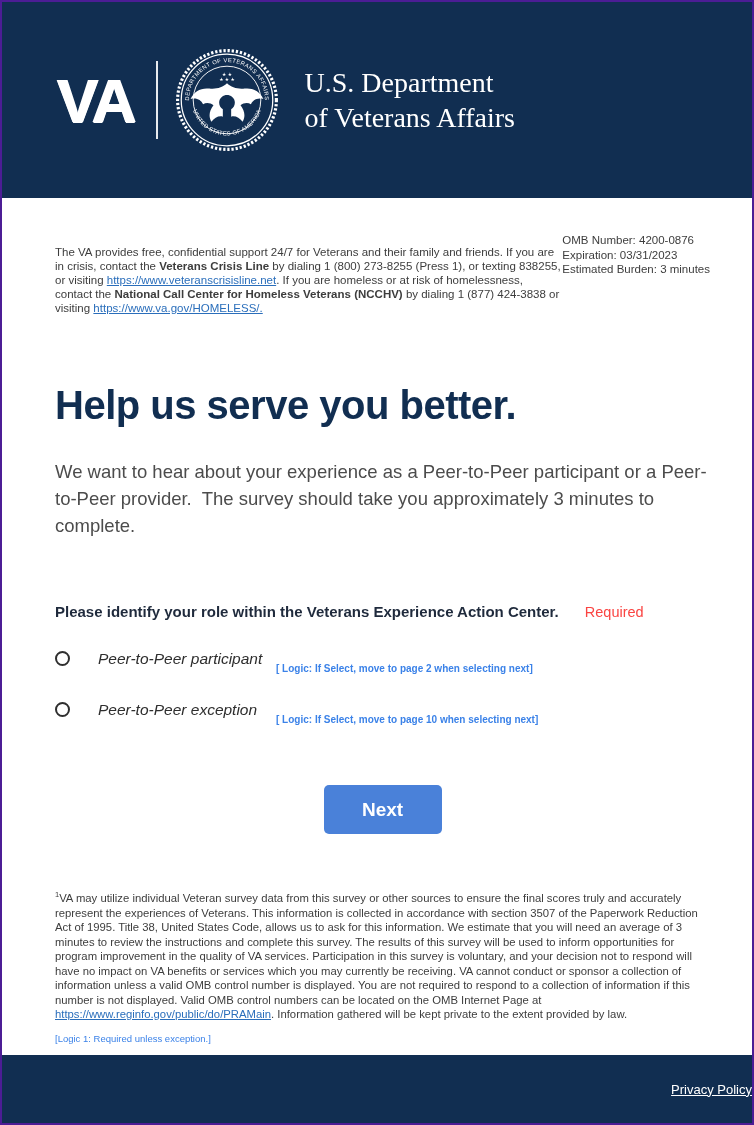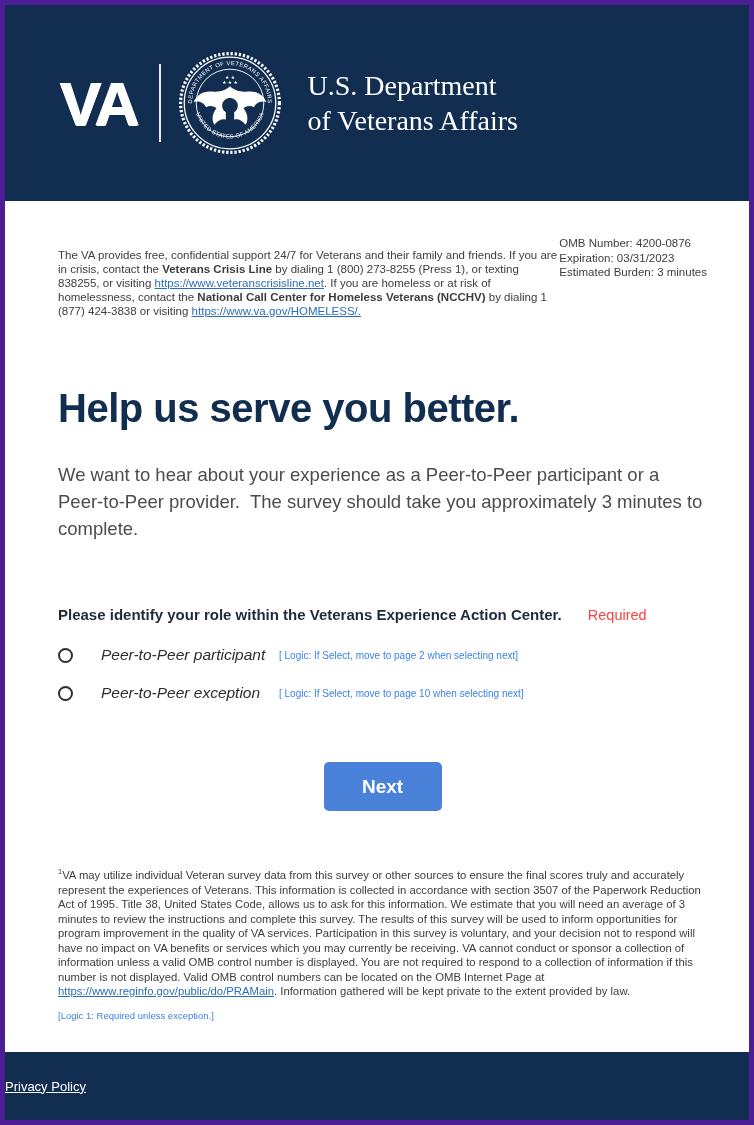--- a/index.html
+++ b/index.html
@@ -1,21 +1,21 @@
 <!DOCTYPE html>
 <html><head>
 <meta charset="utf-8">
 <style>
   * { box-sizing: border-box; }
   html, body { margin: 0; padding: 0; background: #ffffff; }
   body { font-family: "Liberation Sans", sans-serif; }
 
   .page {
     width: 754px; height: 1125px;
-    border: 5px solid #4c1d95;
+    border: 2px solid #4c1d95;
     background: #ffffff;
     display: flex; flex-direction: column;
     overflow: hidden;
   }
 
   
   .header {
     background: #112e51;
     height: 196px; flex-shrink: 0;
     display: flex; align-items: center;
@@ -64,21 +64,21 @@
   .option-row.first { margin-top: 23px; }
   .option-row.second { margin-top: 20px; }
   .radio {
     width: 15px; height: 15px; flex-shrink: 0;
     border: 2px solid #2f2f2f; border-radius: 50%; background: #fff;
   }
   .option-label {
     margin-left: 28px; width: 178px;
     font-size: 15.5px; color: #2e2e2e; font-style: italic;
   }
-  .logic-inline { font-size: 10px; font-weight: normal; color: #3b82e8; white-space: nowrap; }
+  .logic-inline { font-size: 10px; font-weight: bold; color: #3b82e8; white-space: nowrap; margin-top: 20px; }
 
   .next-wrap { display: flex; justify-content: center; margin-top: 60px; }
   .next-btn {
     width: 118px; height: 49px;
     background: #4a81d9; color: #fff;
     border: none; border-radius: 5px;
     font-family: Liberation Sans, sans-serif;
     font-size: 19px; font-weight: bold; cursor: pointer;
   }
 
@@ -87,21 +87,21 @@
     font-size: 11.3px; line-height: 14.5px; color: #3d3d3d;
   }
   .footnote sup { font-size: 7.5px; line-height: 0; }
   .footnote a { color: #2a6ebb; text-decoration: underline; }
 
   .logic-note { margin-top: 9px; font-size: 9.5px; color: #3b82e8; }
 
   
   .footer {
     background: #112e51; height: 68px; flex-shrink: 0;
-    display: flex; align-items: center; justify-content: flex-start;
+    display: flex; align-items: center; justify-content: flex-end;
   }
   .privacy { color: #fff; font-size: 13px; text-decoration: underline; cursor: pointer; }
 </style>
 </head>
 <body>
 
 <div class="page">
 
   <div class="header">
     <div class="va-logo">VA</div>

